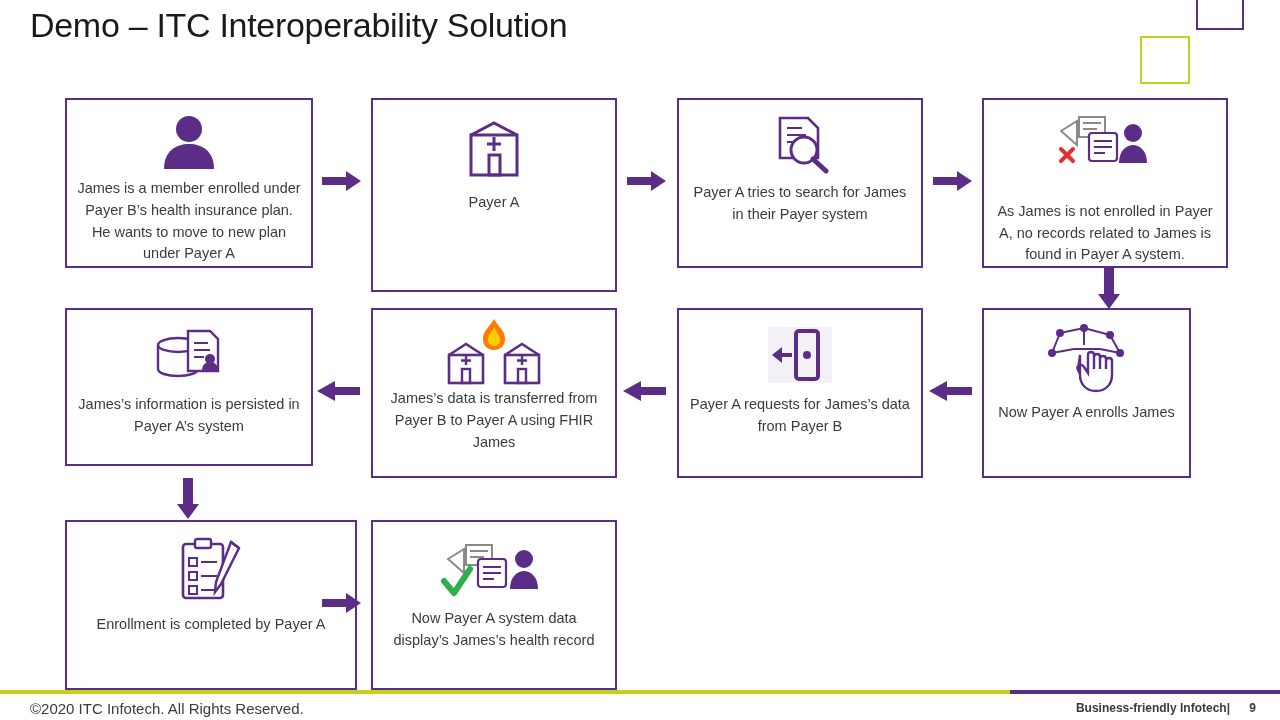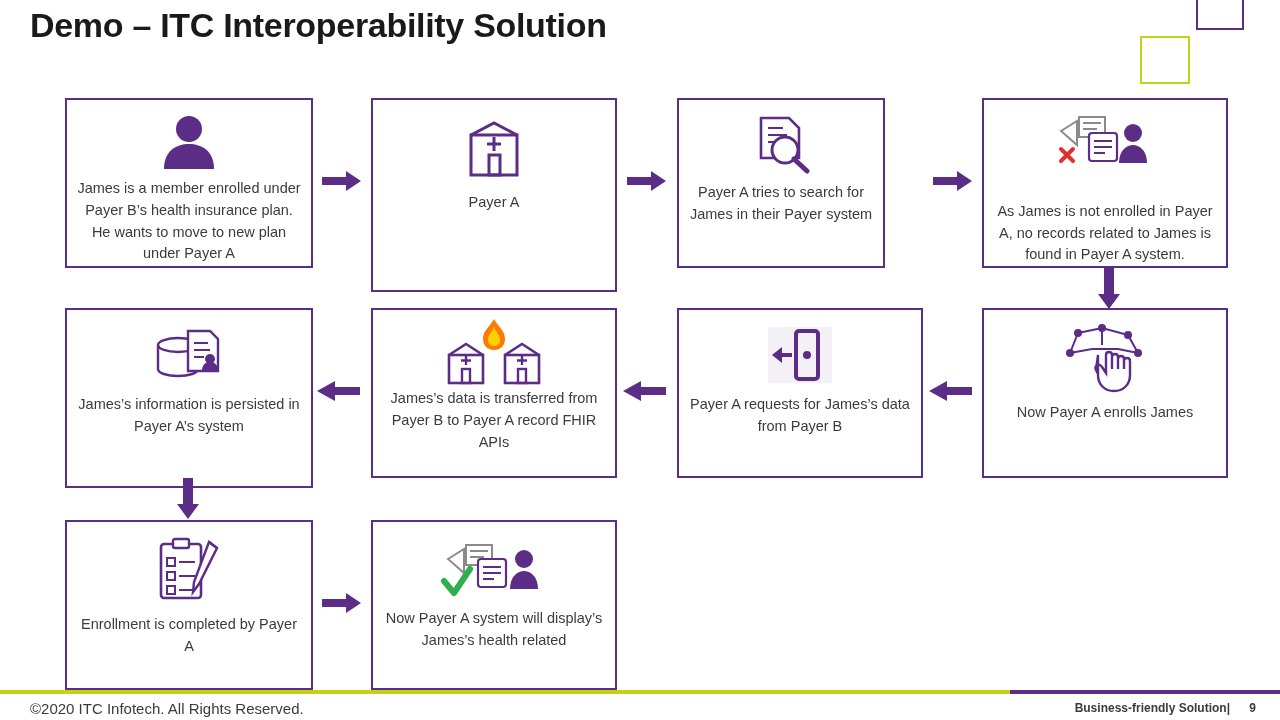--- a/index.html
+++ b/index.html
@@ -18,21 +18,21 @@
   .slide {
     position: relative;
     width: 1280px;
     height: 720px;
   }
   .slide-title {
     position: absolute;
     left: 30px;
     top: 6px;
     font-size: 34px;
-    font-weight: bold;
+    font-weight: normal;
     color: #1a1a1a;
     letter-spacing: -0.3px;
   }
   .deco-box {
     position: absolute;
     box-sizing: border-box;
   }
   .deco-purple {
     left: 1196px;
     top: -6px;
@@ -173,21 +173,21 @@
     </div>
     <div class="caption">Payer A</div>
   </div>
 
   <div class="arrow arrow-right" style="left:627px; top:170px; width:40px;">
     <svg width="40" height="22" viewBox="0 0 40 22">
       <path d="M0 7 L24 7 L24 1 L39 11 L24 21 L24 15 L0 15 Z" fill="#5b2d86"></path>
     </svg>
   </div>
 
-  <div class="node" style="left:677px; top:98px; width:208px; height:170px;">
+  <div class="node" style="left:677px; top:98px; width:246px; height:170px;">
     <div class="icon" style="height:76px;">
       <svg width="64" height="60" viewBox="0 0 64 60">
         <path d="M12 4 L40 4 L50 14 L50 44 L12 44 Z" fill="none" stroke="#5b2d86" stroke-width="2.6"></path>
         <path d="M19 14 L34 14 M19 21 L38 21 M19 28 L30 28" stroke="#5b2d86" stroke-width="2.2"></path>
         <circle cx="36" cy="36" r="13" fill="#ffffff" stroke="#5b2d86" stroke-width="3"></circle>
         <path d="M45 45 L58 57" stroke="#5b2d86" stroke-width="5" stroke-linecap="round"></path>
       </svg>
     </div>
     <div class="caption">Payer A tries to search for James in their Payer system</div>
   </div>
@@ -213,21 +213,21 @@
     </div>
     <div class="caption">As James is not enrolled in Payer A, no records related to James is found in Payer A system.</div>
   </div>
 
   <div class="arrow arrow-down" style="left:1097px; top:268px; height:42px;">
     <svg width="24" height="42" viewBox="0 0 24 42">
       <path d="M7 0 L17 0 L17 26 L23 26 L12 41 L1 26 L7 26 Z" fill="#5b2d86"></path>
     </svg>
   </div>
 
-  <div class="node" style="left:65px; top:308px; width:248px; height:180px;">
+  <div class="node" style="left:65px; top:308px; width:248px; height:158px;">
     <div class="icon" style="height:78px;">
       <svg width="74" height="60" viewBox="0 0 74 60">
         <ellipse cx="26" cy="20" rx="20" ry="7" fill="none" stroke="#5b2d86" stroke-width="2.4"></ellipse>
         <path d="M6 20 L6 44 C6 48 15 51 26 51 C37 51 46 48 46 44 L46 20" fill="none" stroke="#5b2d86" stroke-width="2.4"></path>
         <path d="M36 6 L58 6 L66 14 L66 46 L36 46 Z" fill="#ffffff" stroke="#5b2d86" stroke-width="2.4"></path>
         <path d="M42 18 L56 18 M42 25 L58 25 M42 32 L52 32" stroke="#5b2d86" stroke-width="2"></path>
         <circle cx="58" cy="34" r="5" fill="#5b2d86"></circle>
         <path d="M50 46 C50 39 54 37 58 37 C62 37 66 39 66 46 Z" fill="#5b2d86"></path>
       </svg>
     </div>
@@ -251,21 +251,21 @@
         <path d="M10 38 L27 27 L44 38" fill="none" stroke="#5b2d86" stroke-width="2.6"></path>
         <rect x="23" y="52" width="8" height="14" fill="none" stroke="#5b2d86" stroke-width="2.4"></rect>
         <path d="M27 39 L27 48 M22 43.5 L32 43.5" stroke="#5b2d86" stroke-width="2.4"></path>
 
         <rect x="66" y="38" width="34" height="28" fill="none" stroke="#5b2d86" stroke-width="2.6"></rect>
         <path d="M66 38 L83 27 L100 38" fill="none" stroke="#5b2d86" stroke-width="2.6"></path>
         <rect x="79" y="52" width="8" height="14" fill="none" stroke="#5b2d86" stroke-width="2.4"></rect>
         <path d="M83 39 L83 48 M78 43.5 L88 43.5" stroke="#5b2d86" stroke-width="2.4"></path>
       </svg>
     </div>
-    <div class="caption">James’s data is transferred from Payer B to Payer A record FHIR APIs</div>
+    <div class="caption">James’s data is transferred from Payer B to Payer A using FHIR James</div>
   </div>
 
   <div class="arrow arrow-left" style="left:622px; top:380px; width:44px;">
     <svg width="44" height="22" viewBox="0 0 44 22">
       <path d="M44 7 L19 7 L19 1 L1 11 L19 21 L19 15 L44 15 Z" fill="#5b2d86"></path>
     </svg>
   </div>
 
   <div class="node" style="left:677px; top:308px; width:246px; height:170px;">
     <div class="icon" style="height:78px;">
@@ -279,21 +279,21 @@
     </div>
     <div class="caption">Payer A requests for James’s data from Payer B</div>
   </div>
 
   <div class="arrow arrow-left" style="left:928px; top:380px; width:44px;">
     <svg width="44" height="22" viewBox="0 0 44 22">
       <path d="M44 7 L19 7 L19 1 L1 11 L19 21 L19 15 L44 15 Z" fill="#5b2d86"></path>
     </svg>
   </div>
 
-  <div class="node" style="left:982px; top:308px; width:246px; height:170px;">
+  <div class="node" style="left:982px; top:308px; width:209px; height:170px;">
     <div class="icon" style="height:86px;">
       <svg width="86" height="72" viewBox="0 0 86 72">
         <circle cx="16" cy="10" r="4" fill="#5b2d86"></circle>
         <circle cx="40" cy="5" r="4" fill="#5b2d86"></circle>
         <circle cx="66" cy="12" r="4" fill="#5b2d86"></circle>
         <circle cx="76" cy="30" r="4" fill="#5b2d86"></circle>
         <circle cx="8" cy="30" r="4" fill="#5b2d86"></circle>
         <path d="M16 10 L40 5 L66 12 M8 30 L16 10 M66 12 L76 30 M40 5 L40 22 M8 30 L30 26 M76 30 L56 26" stroke="#5b2d86" stroke-width="2" fill="none"></path>
         <path d="M30 26 L56 26" stroke="#5b2d86" stroke-width="2"></path>
         <path d="M36 32 L36 52 C36 62 43 68 52 68 C61 68 68 62 68 52 L68 38 C68 34 62 34 62 38 L62 46 L62 36 C62 32 56 32 56 36 L56 46 L56 34 C56 30 50 30 50 34 L50 46 L50 32 C50 28 44 28 44 32 L44 50 L40 44 C37 39 32 43 34 47 Z" fill="#ffffff" stroke="#5b2d86" stroke-width="2.4"></path>
@@ -301,21 +301,21 @@
     </div>
     <div class="caption">Now Payer A enrolls James</div>
   </div>
 
   <div class="arrow arrow-down" style="left:176px; top:478px; height:42px;">
     <svg width="24" height="42" viewBox="0 0 24 42">
       <path d="M7 0 L17 0 L17 26 L23 26 L12 41 L1 26 L7 26 Z" fill="#5b2d86"></path>
     </svg>
   </div>
 
-  <div class="node" style="left:65px; top:520px; width:248px; height:170px;">
+  <div class="node" style="left:65px; top:520px; width:292px; height:170px;">
     <div class="icon" style="height:86px;">
       <svg width="72" height="70" viewBox="0 0 72 70">
         <rect x="8" y="8" width="40" height="54" rx="3" fill="none" stroke="#5b2d86" stroke-width="2.6"></rect>
         <rect x="20" y="3" width="16" height="9" rx="2" fill="#ffffff" stroke="#5b2d86" stroke-width="2.4"></rect>
         <rect x="14" y="22" width="8" height="8" fill="none" stroke="#5b2d86" stroke-width="2"></rect>
         <rect x="14" y="36" width="8" height="8" fill="none" stroke="#5b2d86" stroke-width="2"></rect>
         <rect x="14" y="50" width="8" height="8" fill="none" stroke="#5b2d86" stroke-width="2"></rect>
         <path d="M26 26 L42 26 M26 40 L42 40 M26 54 L42 54" stroke="#5b2d86" stroke-width="2"></path>
         <path d="M56 6 L64 12 L46 48 L40 56 L41 46 Z" fill="#ffffff" stroke="#5b2d86" stroke-width="2.4"></path>
         <path d="M56 6 L64 12" stroke="#5b2d86" stroke-width="2.4"></path>
@@ -336,24 +336,24 @@
         <path d="M8 22 L24 12 L24 36 Z" fill="none" stroke="#8a8a8a" stroke-width="2"></path>
         <rect x="26" y="8" width="26" height="20" fill="none" stroke="#8a8a8a" stroke-width="2"></rect>
         <path d="M30 14 L48 14 M30 20 L44 20" stroke="#8a8a8a" stroke-width="1.8"></path>
         <rect x="38" y="22" width="28" height="28" rx="3" fill="#ffffff" stroke="#5b2d86" stroke-width="2.2"></rect>
         <path d="M43 30 L61 30 M43 36 L61 36 M43 42 L54 42" stroke="#5b2d86" stroke-width="1.8"></path>
         <circle cx="84" cy="22" r="9" fill="#5b2d86"></circle>
         <path d="M70 52 C70 39 78 34 84 34 C90 34 98 39 98 52 Z" fill="#5b2d86"></path>
         <path d="M4 44 L14 56 L30 32" fill="none" stroke="#2eae4e" stroke-width="6" stroke-linecap="round" stroke-linejoin="round"></path>
       </svg>
     </div>
-    <div class="caption">Now Payer A system will display’s James’s health related</div>
+    <div class="caption">Now Payer A system data display’s James’s health record</div>
   </div>
 
   <div class="footer-line">
     <div class="green"></div>
     <div class="purple"></div>
   </div>
   <div class="footer-left">©2020 ITC Infotech. All Rights Reserved.</div>
-  <div class="footer-right">Business-friendly Solution|</div>
+  <div class="footer-right">Business-friendly Infotech|</div>
   <div class="footer-page">9</div>
 
 </div>
 
 </body></html>

